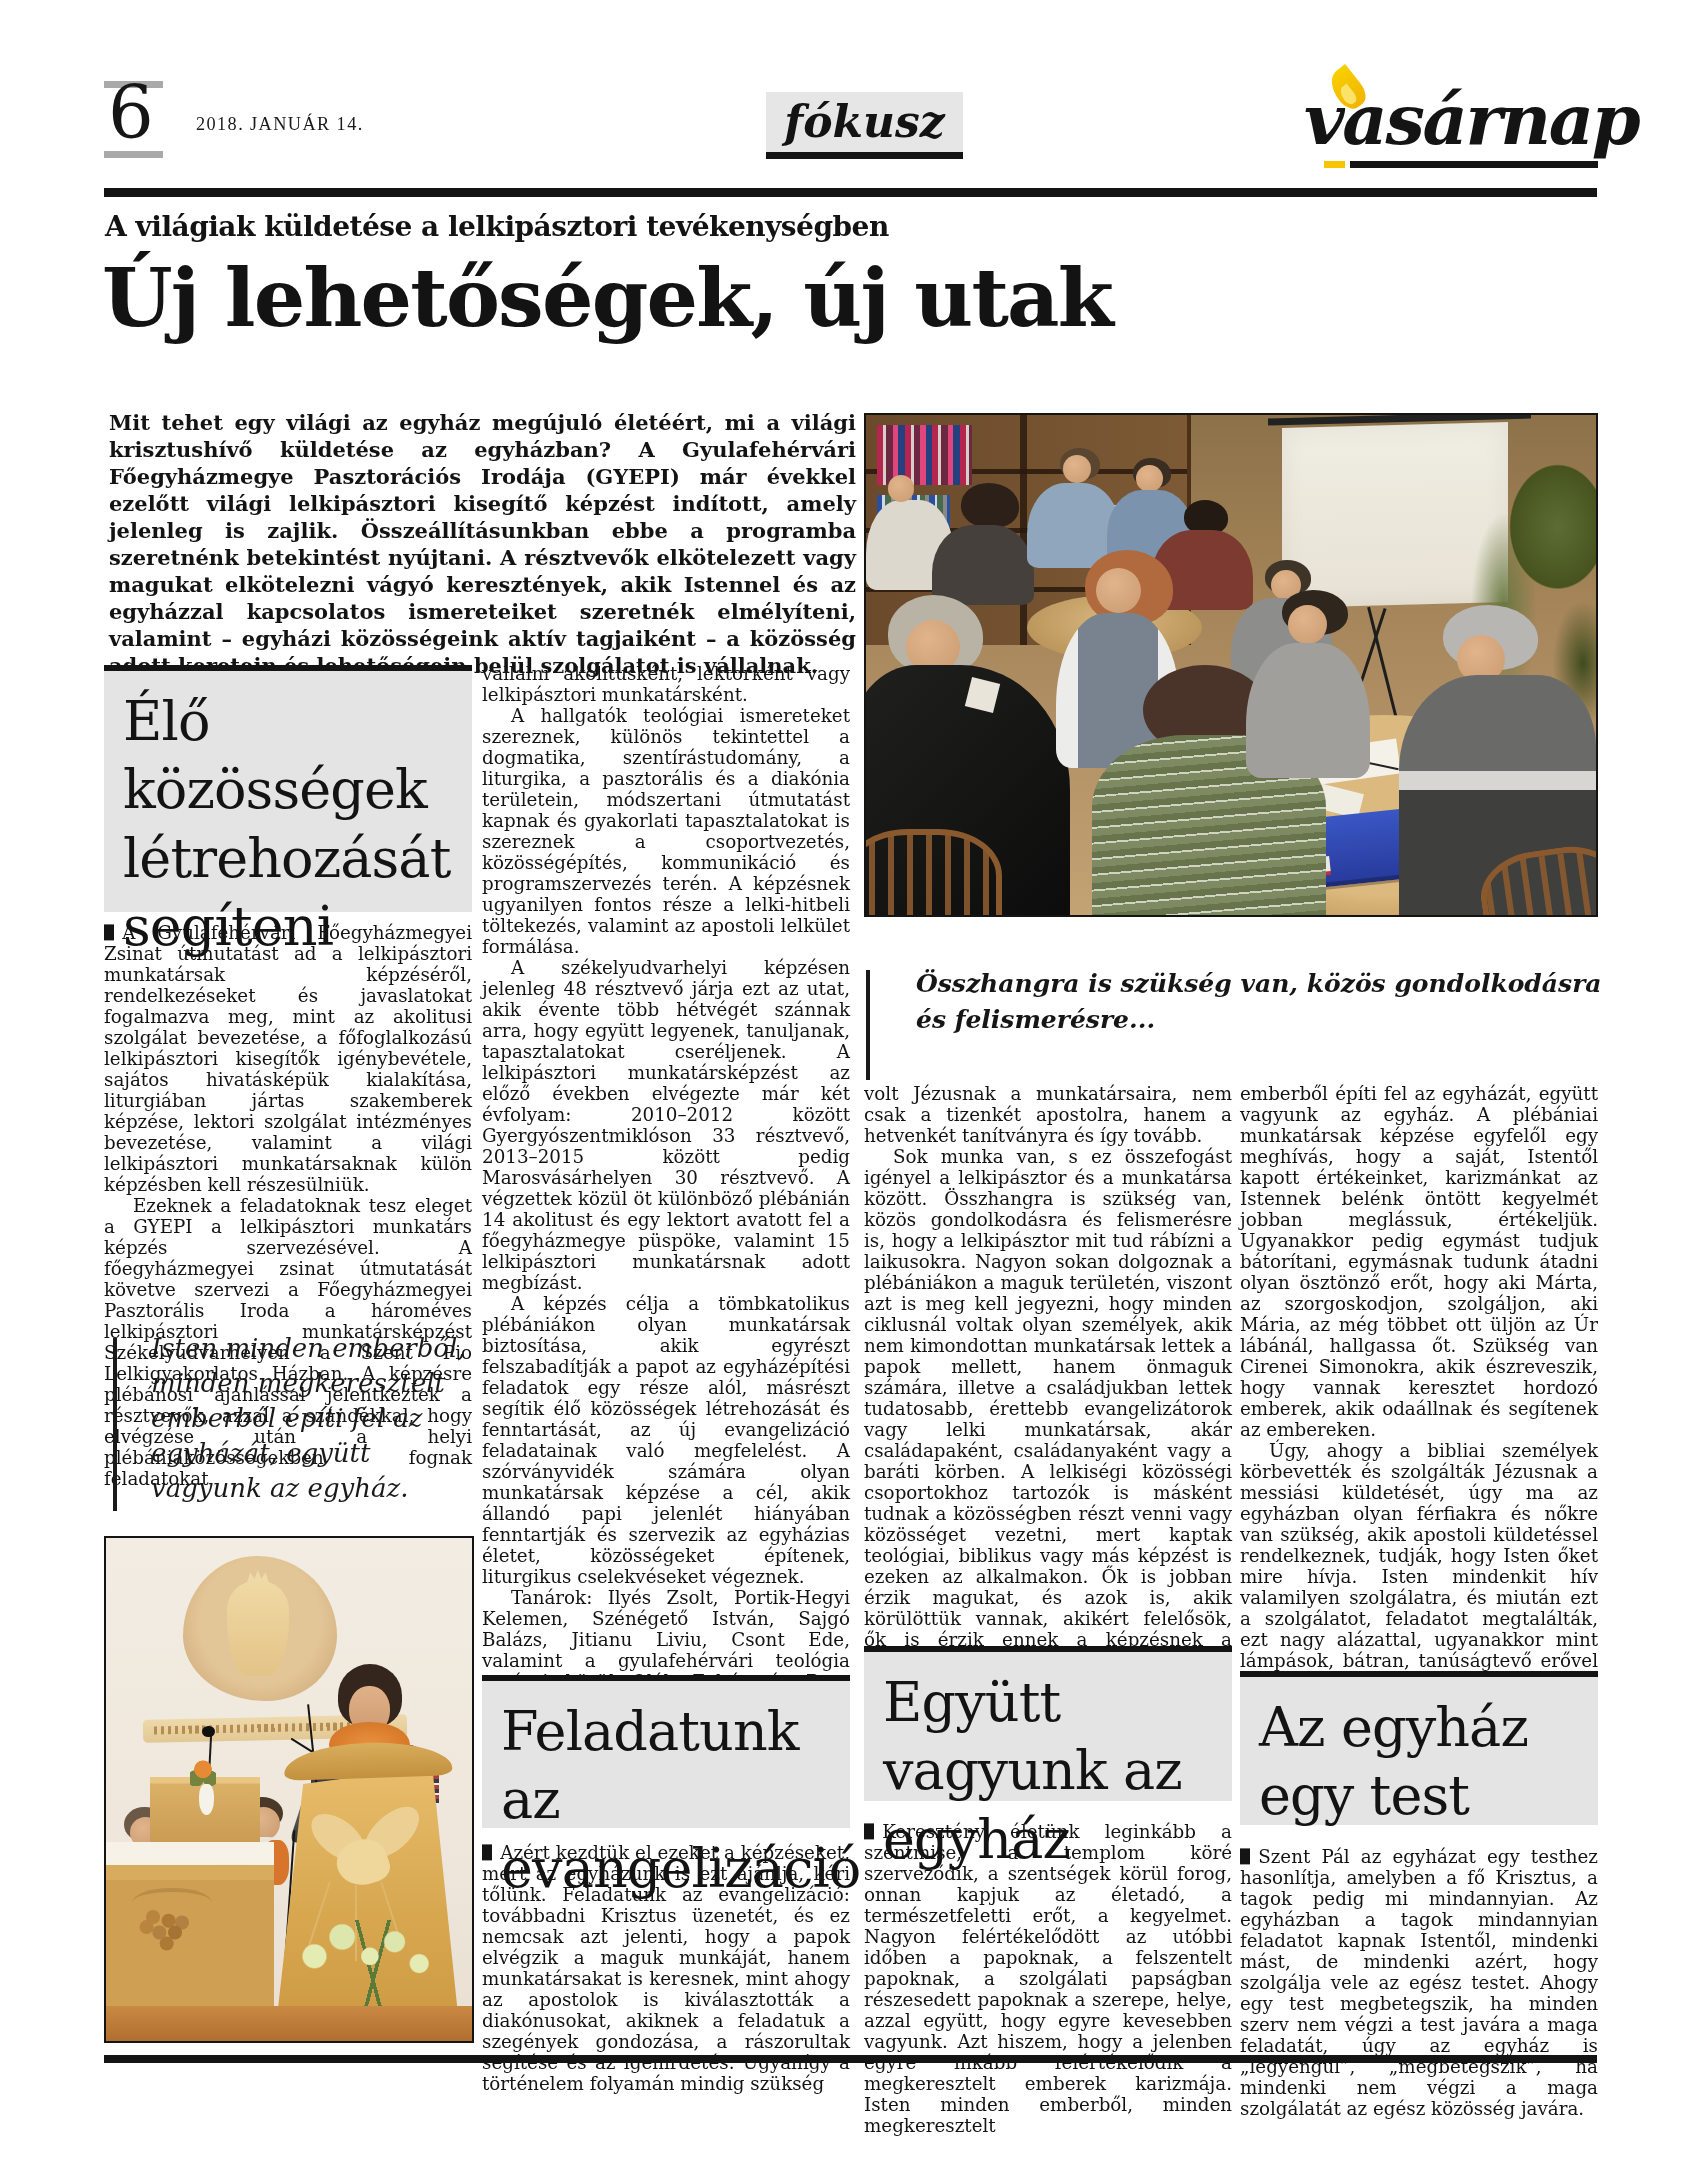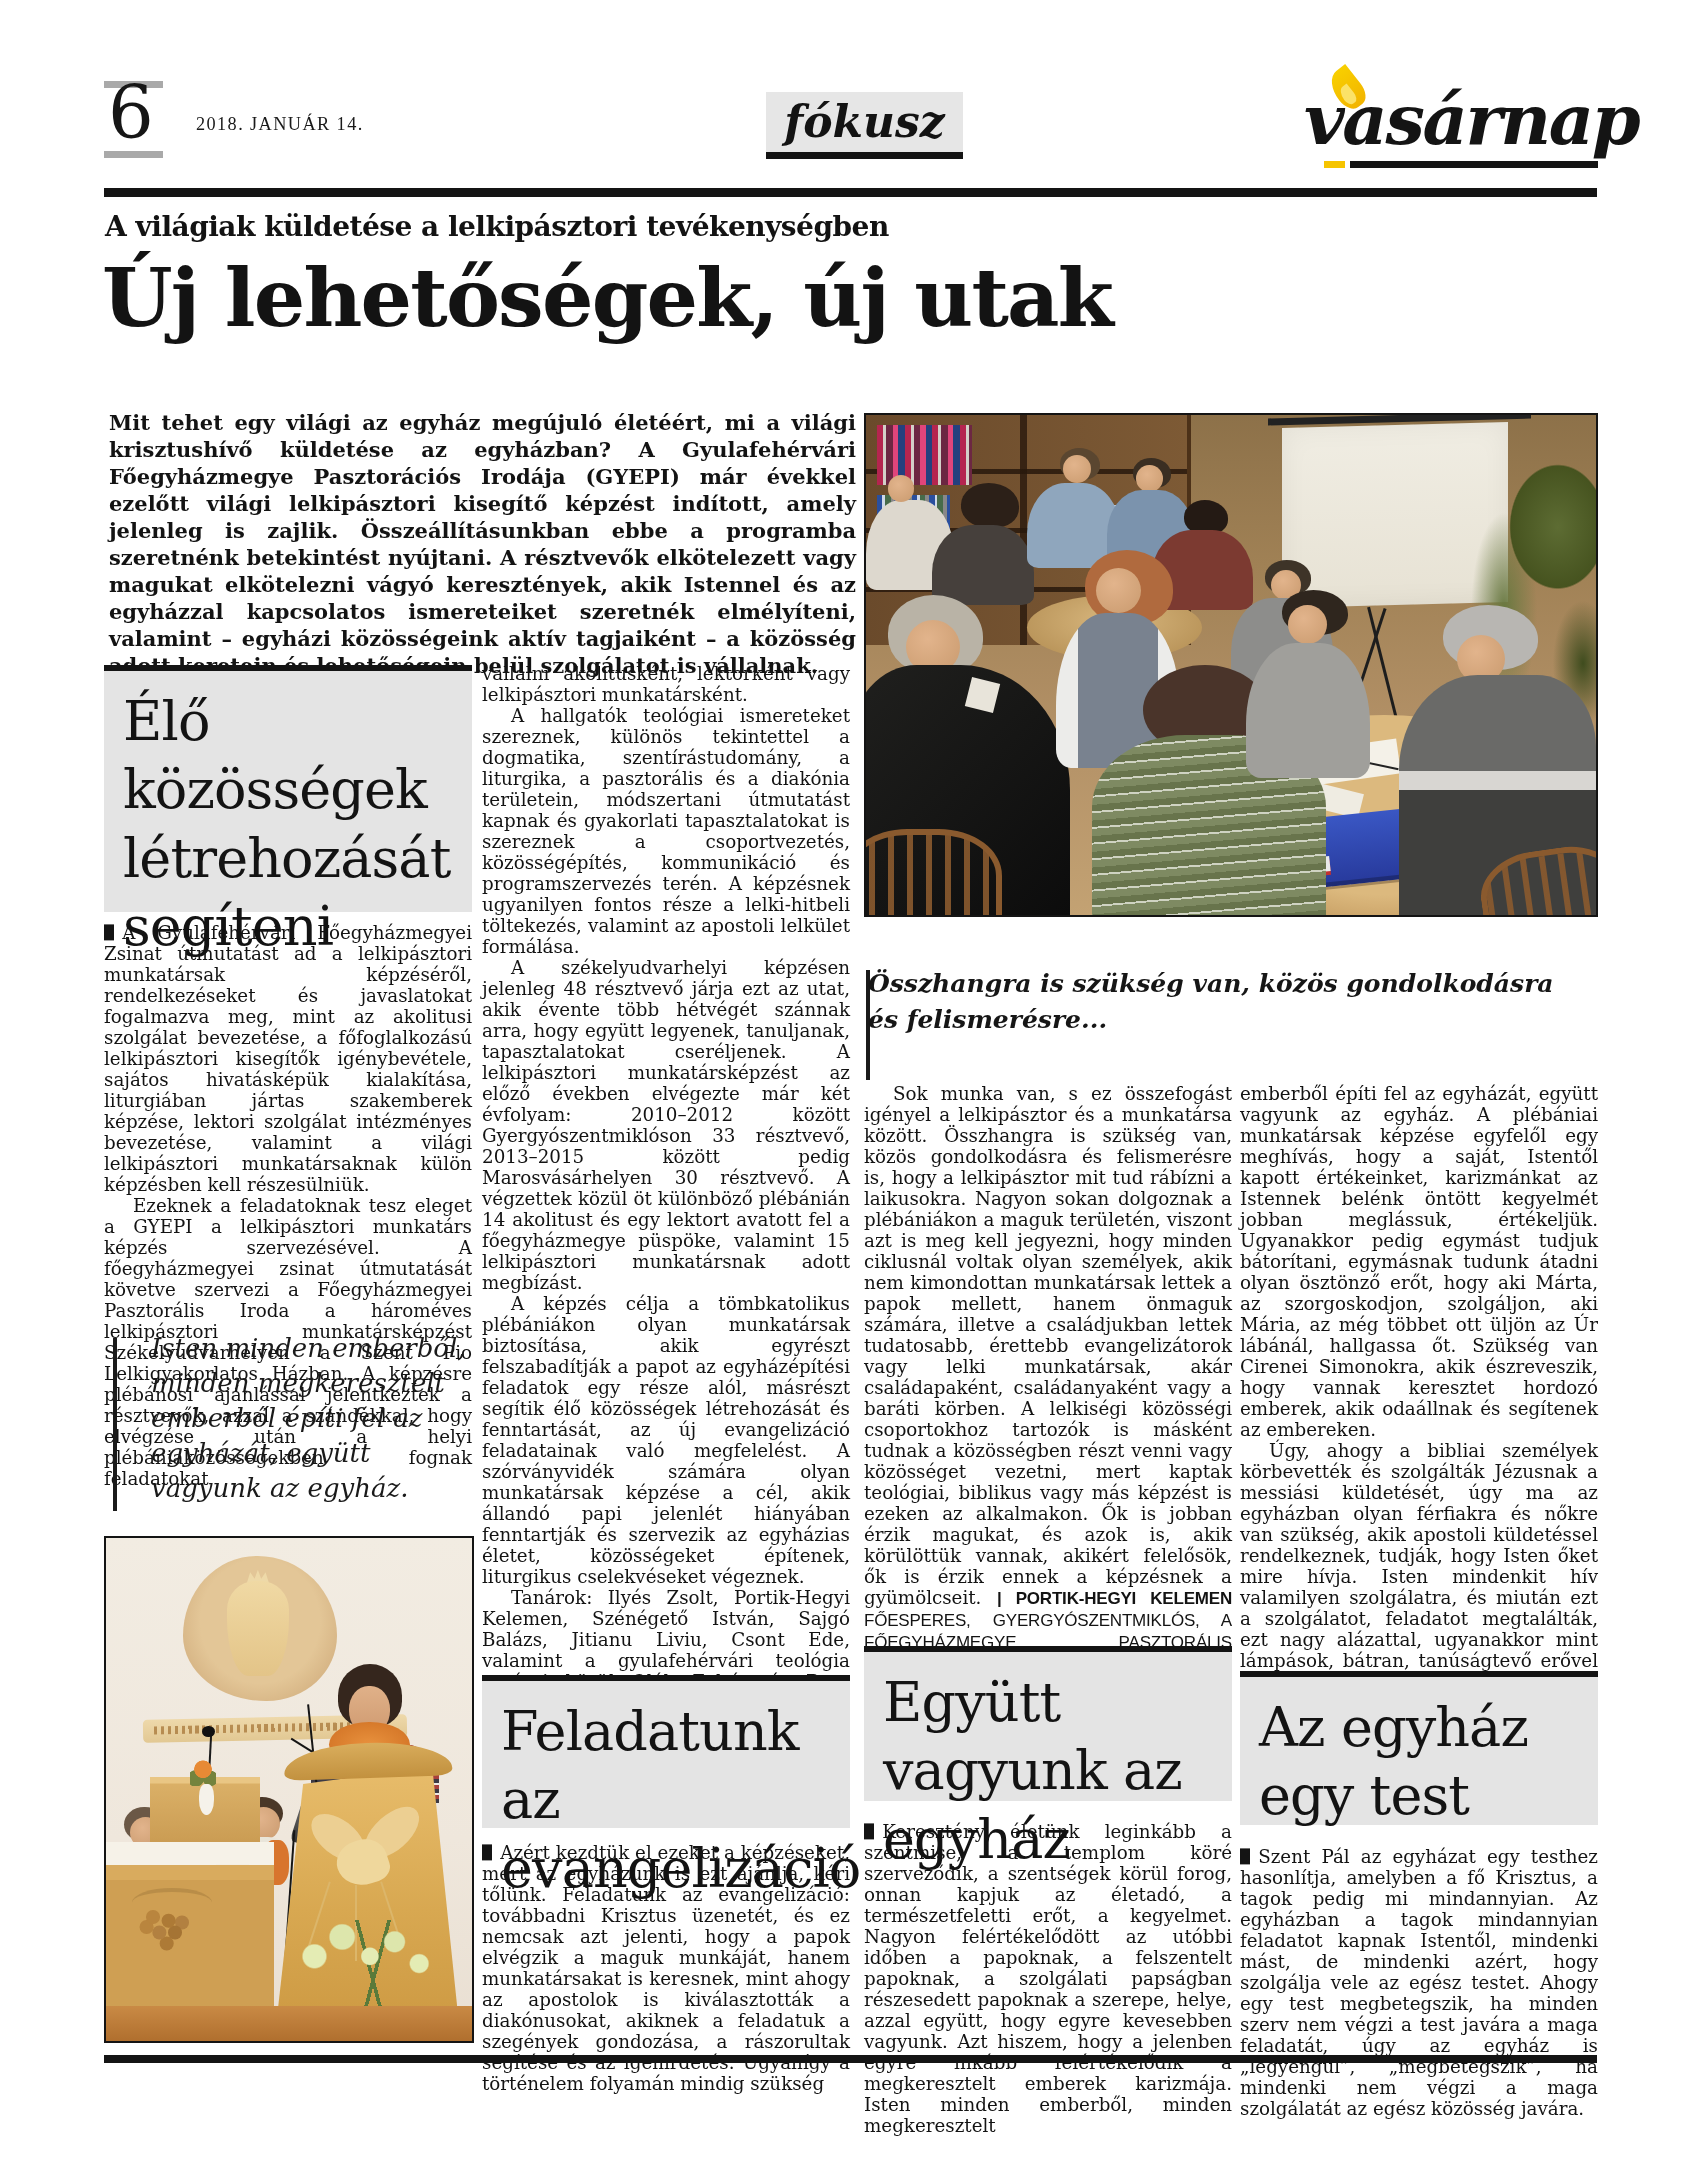--- a/index.html
+++ b/index.html
@@ -27,21 +27,21 @@
   .colbody p{margin:0;}
   .colbody p.indent{text-indent:29px;}
   .bullet{display:inline-block;width:10px;height:16.5px;background:#141414;margin-right:8.2px;transform:translateY(1.4px);}
   .headbox{position:absolute;background:#e4e4e4;border-top:6px solid #141414;box-sizing:border-box;padding:16.5px 11px 0 19px;font-weight:400;font-size:54px;line-height:1.27;letter-spacing:-0.9px;}
   .byl-name{font-family:"Liberation Sans",sans-serif;font-weight:700;font-size:17px;letter-spacing:-0.2px;}
   .byl-rest{font-family:"Liberation Sans",sans-serif;font-weight:400;font-size:17px;letter-spacing:-0.2px;}
   
   .pq-bar{position:absolute;left:113px;top:1338px;width:3.7px;height:173px;background:#1a1a1a;}
   .pull-quote{position:absolute;left:151px;top:1331px;width:323px;font-size:26px;font-style:italic;line-height:35px;color:#1a1a1a;}
   .cap-bar{position:absolute;left:866px;top:970px;width:3.7px;height:110px;background:#1a1a1a;}
-  .photo-caption{position:absolute;left:868px;top:966px;width:691px;font-size:25px;font-style:italic;font-weight:700;line-height:36px;color:#161616;}
+  .photo-caption{position:absolute;left:916px;top:966px;width:691px;font-size:25px;font-style:italic;font-weight:700;line-height:36px;color:#161616;}
   
   figure{margin:0;}
   .photo{position:absolute;border:2.3px solid #141414;box-sizing:border-box;overflow:hidden;background:#b09066;}
   .photo *{position:absolute;}
   .photo1{left:864px;top:413px;width:734px;height:504px;}
   .p1-bg{inset:0;background:linear-gradient(180deg,#8d7149 0%,#a08155 30%,#b29066 62%,#c3a273 100%);}
   .p1-shelf{left:0;top:0;width:44%;height:46%;background:
      linear-gradient(90deg,transparent 0 48%,rgba(40,24,12,.8) 48% 50%,transparent 50%),
      repeating-linear-gradient(180deg,rgba(40,24,12,0) 0 54px,rgba(40,24,12,.85) 54px 59px),
      linear-gradient(90deg,#6a4a2b,#7d5a35);border-right:4.6px solid #4c3118;}
@@ -263,20 +263,21 @@
     <p class="indent">A székelyudvarhelyi képzésen jelenleg 48 résztvevő járja ezt az utat, akik évente több hétvégét szánnak arra, hogy együtt legyenek, tanuljanak, tapasztalatokat cseréljenek. A lelkipásztori munkatársképzést az előző években elvégezte már két évfolyam: 2010–2012 között Gyergyószentmiklóson 33 résztvevő, 2013–2015 között pedig Marosvásárhelyen 30 résztvevő. A végzettek közül öt különböző plébánián 14 akolitust és egy lektort avatott fel a főegyházmegye püspöke, valamint 15 lelkipásztori munkatársnak adott megbízást.</p>
     <p class="indent">A képzés célja a tömbkatolikus plébániákon olyan munkatársak biztosítása, akik egyrészt felszabadítják a papot az egyházépítési feladatok egy része alól, másrészt segítik élő közösségek létrehozását és fenntartását, az új evangelizáció feladatainak való megfelelést. A szórványvidék számára olyan munkatársak képzése a cél, akik állandó papi jelenlét hiányában fenntartják és szervezik az egyházias életet, közösségeket építenek, liturgikus cselekvéseket végeznek.</p>
     <p class="indent">Tanárok: Ilyés Zsolt, Portik-Hegyi Kelemen, Szénégető István, Sajgó Balázs, Jitianu Liviu, Csont Ede, valamint a gyulafehérvári teológia tanárai közül Oláh Zoltán és Bara Zoltán. A képzés gyakorlati részében részt vállalnak a Gyulafehérvári Caritas, a Katolikus Magyar Bibliatársulat, valamint a Verbum Keresztény Kulturális Egyesület munkatársai.</p>
   </div>
   <div class="headbox" style="left:482px;top:1675px;width:368px;height:153px;">Feladatunk az evangelizáció</div>
   <div class="colbody" style="left:482px;top:1842px;width:368px;">
     <p class="first"><span class="bullet"></span><span>Azért kezdtük el ezeket a képzéseket, mert az egyházunk is ezt ajánlja, kéri tőlünk. Feladatunk az evangelizáció: továbbadni Krisztus üzenetét, és ez nemcsak azt jelenti, hogy a papok elvégzik a maguk munkáját, hanem munkatársakat is keresnek, mint ahogy az apostolok is kiválasztották a diakónusokat, akiknek a feladatuk a szegények gondozása, a rászorultak segítése és az igehirdetés. Ugyanígy a történelem folyamán mindig szükség</span></p>
   </div>
 
   <div class="colbody" style="left:864px;top:1083px;width:368px;">
+    <p>volt Jézusnak a munkatársaira, nem csak a tizenkét apostolra, hanem a hetvenkét tanítványra és így tovább.</p>
     <p class="indent"><span>Sok munka van, s ez összefogást igényel a lelkipásztor és a munkatársa között. Összhangra is szükség van, közös gondolkodásra és felismerésre is, hogy a lelkipásztor mit tud rábízni a laikusokra. Nagyon sokan dolgoznak a plébániákon a maguk területén, viszont azt is meg kell jegyezni, hogy minden ciklusnál voltak olyan személyek, akik nem kimondottan munkatársak lettek a papok mellett, hanem önmaguk számára, illetve a családjukban lettek tudatosabb, érettebb evangelizátorok vagy lelki munkatársak, akár családapaként, családanyaként vagy a baráti körben. A lelkiségi közösségi csoportokhoz tartozók is másként tudnak a közösségben részt venni vagy közösséget vezetni, mert kaptak teológiai, biblikus vagy más képzést is ezeken az alkalmakon. Ők is jobban érzik magukat, és azok is, akik körülöttük vannak, akikért felelősök, ők is érzik ennek a képzésnek a gyümölcseit.</span> <span class="byl-name">| PORTIK-HEGYI KELEMEN</span><span class="byl-rest"> FŐESPERES, GYERGYÓSZENTMIKLÓS, A FŐEGYHÁZMEGYE PASZTORÁLIS BIZOTTSÁGÁNAK TITKÁRA |</span></p>
   </div>
   <div class="headbox" style="left:864px;top:1646px;width:368px;height:155px;">Együtt vagyunk az egyház</div>
   <div class="colbody" style="left:864px;top:1821px;width:368px;">
     <p class="first"><span class="bullet"></span><span>Keresztény életünk leginkább a szentmise, a templom köré szerveződik, a szentségek körül forog, onnan kapjuk az életadó, a természetfeletti erőt, a kegyelmet. Nagyon felértékelődött az utóbbi időben a papoknak, a felszentelt papoknak, a szolgálati papságban részesedett papoknak a szerepe, helye, azzal együtt, hogy egyre kevesebben vagyunk. Azt hiszem, hogy a jelenben egyre inkább felértékelődik a megkeresztelt emberek karizmája. Isten minden emberből, minden megkeresztelt</span></p>
   </div>
 
   <div class="colbody" style="left:1240px;top:1083px;width:358px;">
     <p>emberből építi fel az egyházát, együtt vagyunk az egyház. A plébániai munkatársak képzése egyfelől egy meghívás, hogy a saját, Istentől kapott értékeinket, karizmánkat az Istennek belénk öntött kegyelmét jobban meglássuk, értékeljük. Ugyanakkor pedig egymást tudjuk bátorítani, egymásnak tudunk átadni olyan ösztönző erőt, hogy aki Márta, az szorgoskodjon, szolgáljon, aki Mária, az még többet ott üljön az Úr lábánál, hallgassa őt. Szükség van Cirenei Simonokra, akik észreveszik, hogy vannak keresztet hordozó emberek, akik odaállnak és segítenek az embereken.</p>
     <p class="indent"><span>Úgy, ahogy a bibliai személyek körbevették és szolgálták Jézusnak a messiási küldetését, úgy ma az egyházban olyan férfiakra és nőkre van szükség, akik apostoli küldetéssel rendelkeznek, tudják, hogy Isten őket mire hívja. Isten mindenkit hív valamilyen szolgálatra, és miután ezt a szolgálatot, feladatot megtalálták, ezt nagy alázattal, ugyanakkor mint lámpások, bátran, tanúságtevő erővel beszélnek róla, példás életükkel ezt továbbadják az egyházban.</span> <span class="byl-name">| SZÉNÉGETŐ ISTVÁN</span><span class="byl-rest"> PLÉBÁNOS, MAROSVÁSÁRHELY-REMETESZEG, FŐEGYHÁZMEGYEI CSALÁDREFERENS |</span></p>

